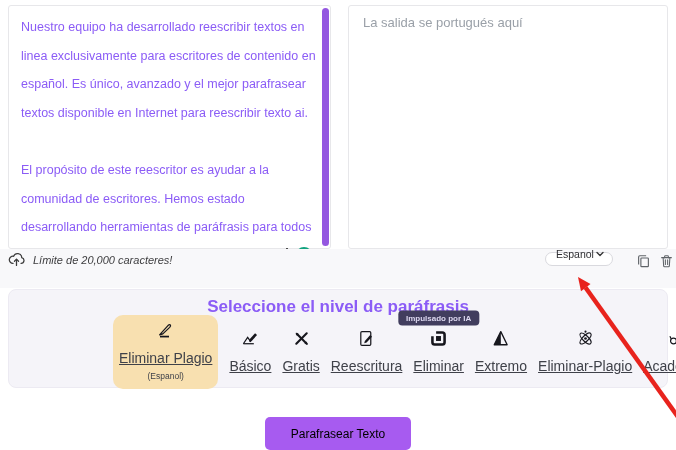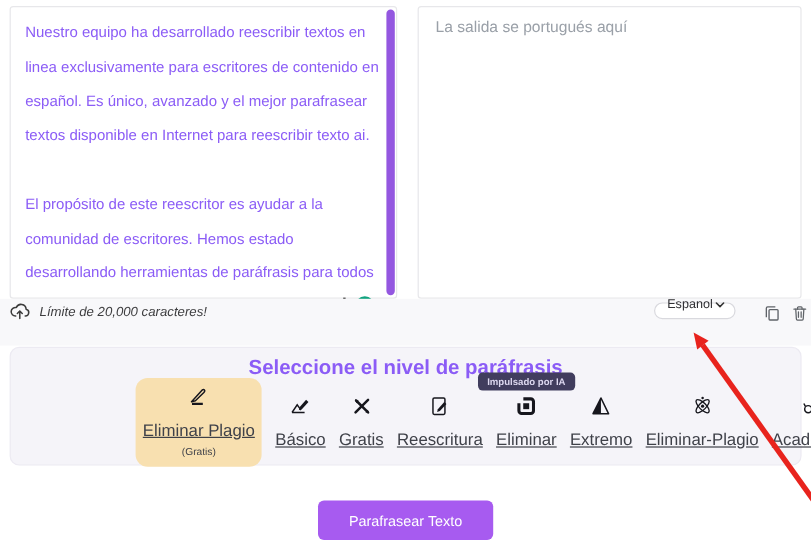--- a/index.html
+++ b/index.html
@@ -38,21 +38,21 @@
   .level-opt .opt-icon { line-height:0; }
   .level-opt .opt-label { margin-top:10px; font-size:14px; color:#3f4149; white-space:nowrap;text-decoration:underline; }
   .level-opt .opt-sublabel { margin-top:5px; font-size:8.5px; color:#3f4149; white-space:nowrap; }
   .level-opt.selected { background:#f8e0b0; border-radius:10px; padding:6px 6px 8px; margin-top:-2px; min-width:58px; }
   .opt-badge { position:absolute; top:1px; left:50%; transform:translate(-50%,-50%);
                background:#413d5e; color:#ddd8f0; font-size:8px; font-weight:bold;
                padding:3px 8px; border-radius:4px; white-space:nowrap; }
 
   
   .action-btn { position:absolute; left:265px; top:417px; width:146px; height:33px;
-                background:#a75bf0; color:#ffffff; border:none; border-radius:5px;
+                background:#a75bf0; color:#000000; border:none; border-radius:5px;
                 font-size:12px; font-family:"Liberation Sans", sans-serif; cursor:pointer; }
 
   
   .arrow-overlay { position:absolute; left:0; top:0; pointer-events:none; }
 </style>
 </head>
 <body>
 
 <div class="page">
 
@@ -103,21 +103,21 @@
   <div class="level-panel">
     <div class="level-title">Seleccione el nivel de paráfrasis</div>
     <div class="level-row">
         <div class="level-opt selected">
 
       <span class="opt-icon"><svg width="19" height="19" viewBox="0 0 20 20">
               <path d="M5.4 12.8 L12.6 4.8 q1.7-1.5 2.5-.6 t-.7 2.5 L7.2 13.6 l-3.4 1 z" fill="none" stroke="#16161d" stroke-width="1.3" stroke-linejoin="round"></path>
               <path d="M4.2 16.4 h9.5" stroke="#16161d" stroke-width="1.8"></path>
             </svg></span>
       <span class="opt-label">Eliminar Plagio</span>
-      <span class="opt-sublabel">(Gratis)</span>
+      <span class="opt-sublabel">(Espanol)</span>
     </div>
         <div class="level-opt">
 
       <span class="opt-icon"><svg width="19" height="19" viewBox="0 0 20 20" fill="none" stroke="#16161d" stroke-width="1.3">
               <path d="M2.5 15.5 L7 8.8 l3.4 4.7"></path>
               <path d="M2.5 15.5 h11"></path>
               <path d="M9.3 10.6 L14.8 4.4 l2.1 1.9 -5.6 6.2 -2.9 1z" fill="#16161d" stroke="none"></path>
             </svg></span>
       <span class="opt-label">Básico</span>
 

